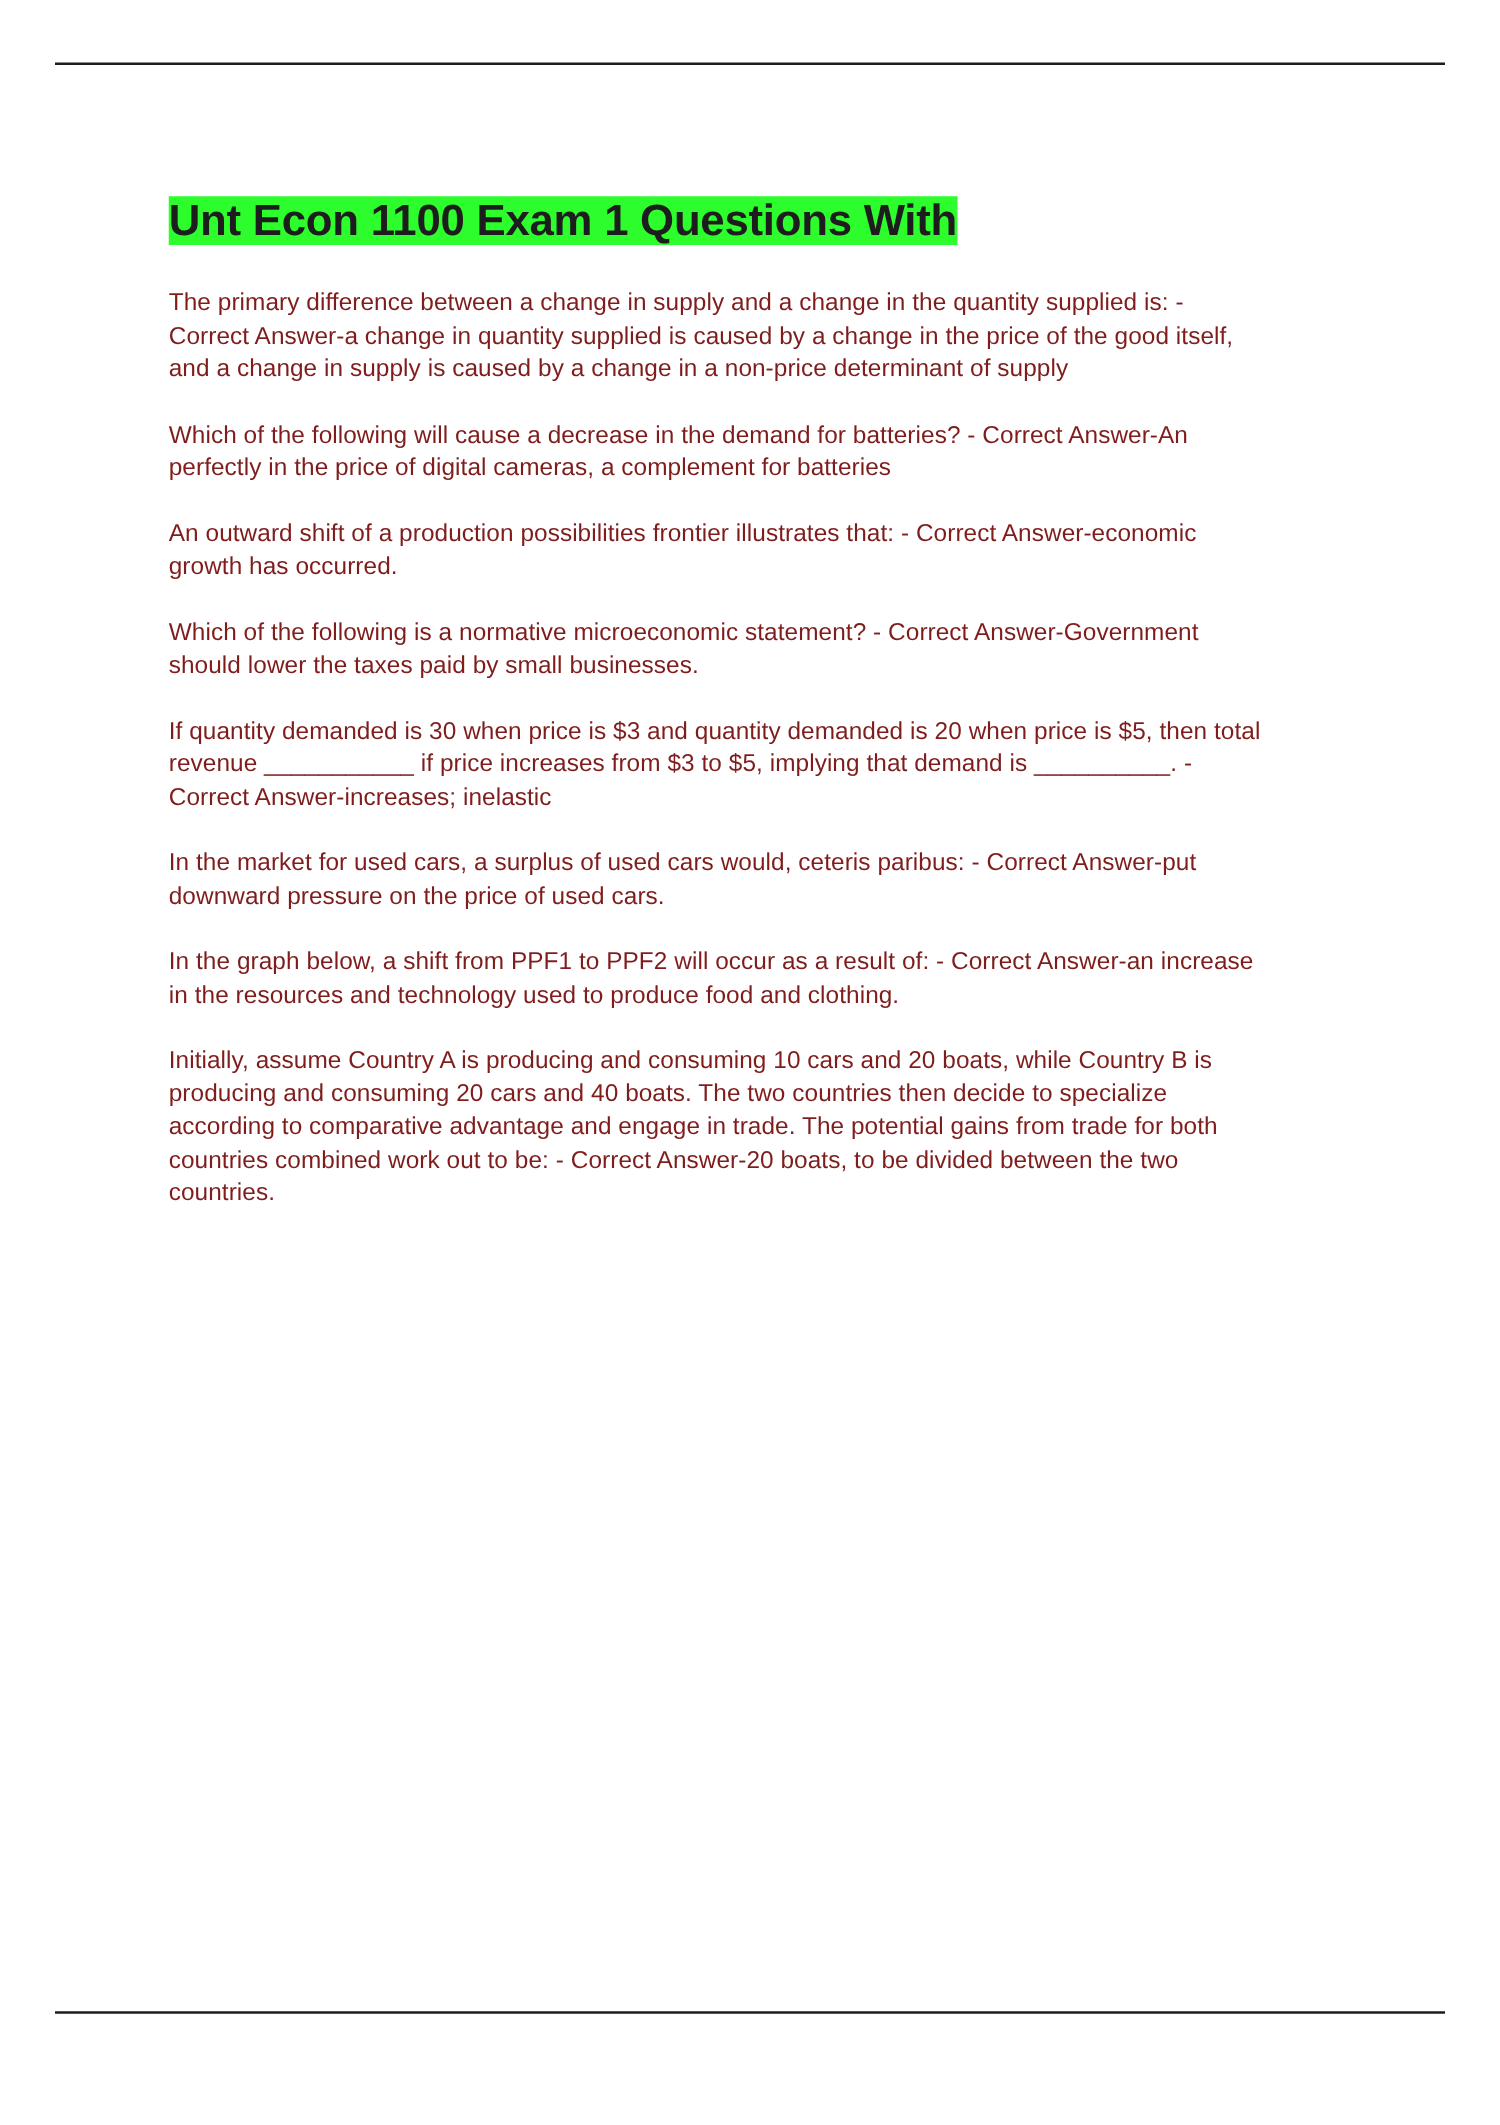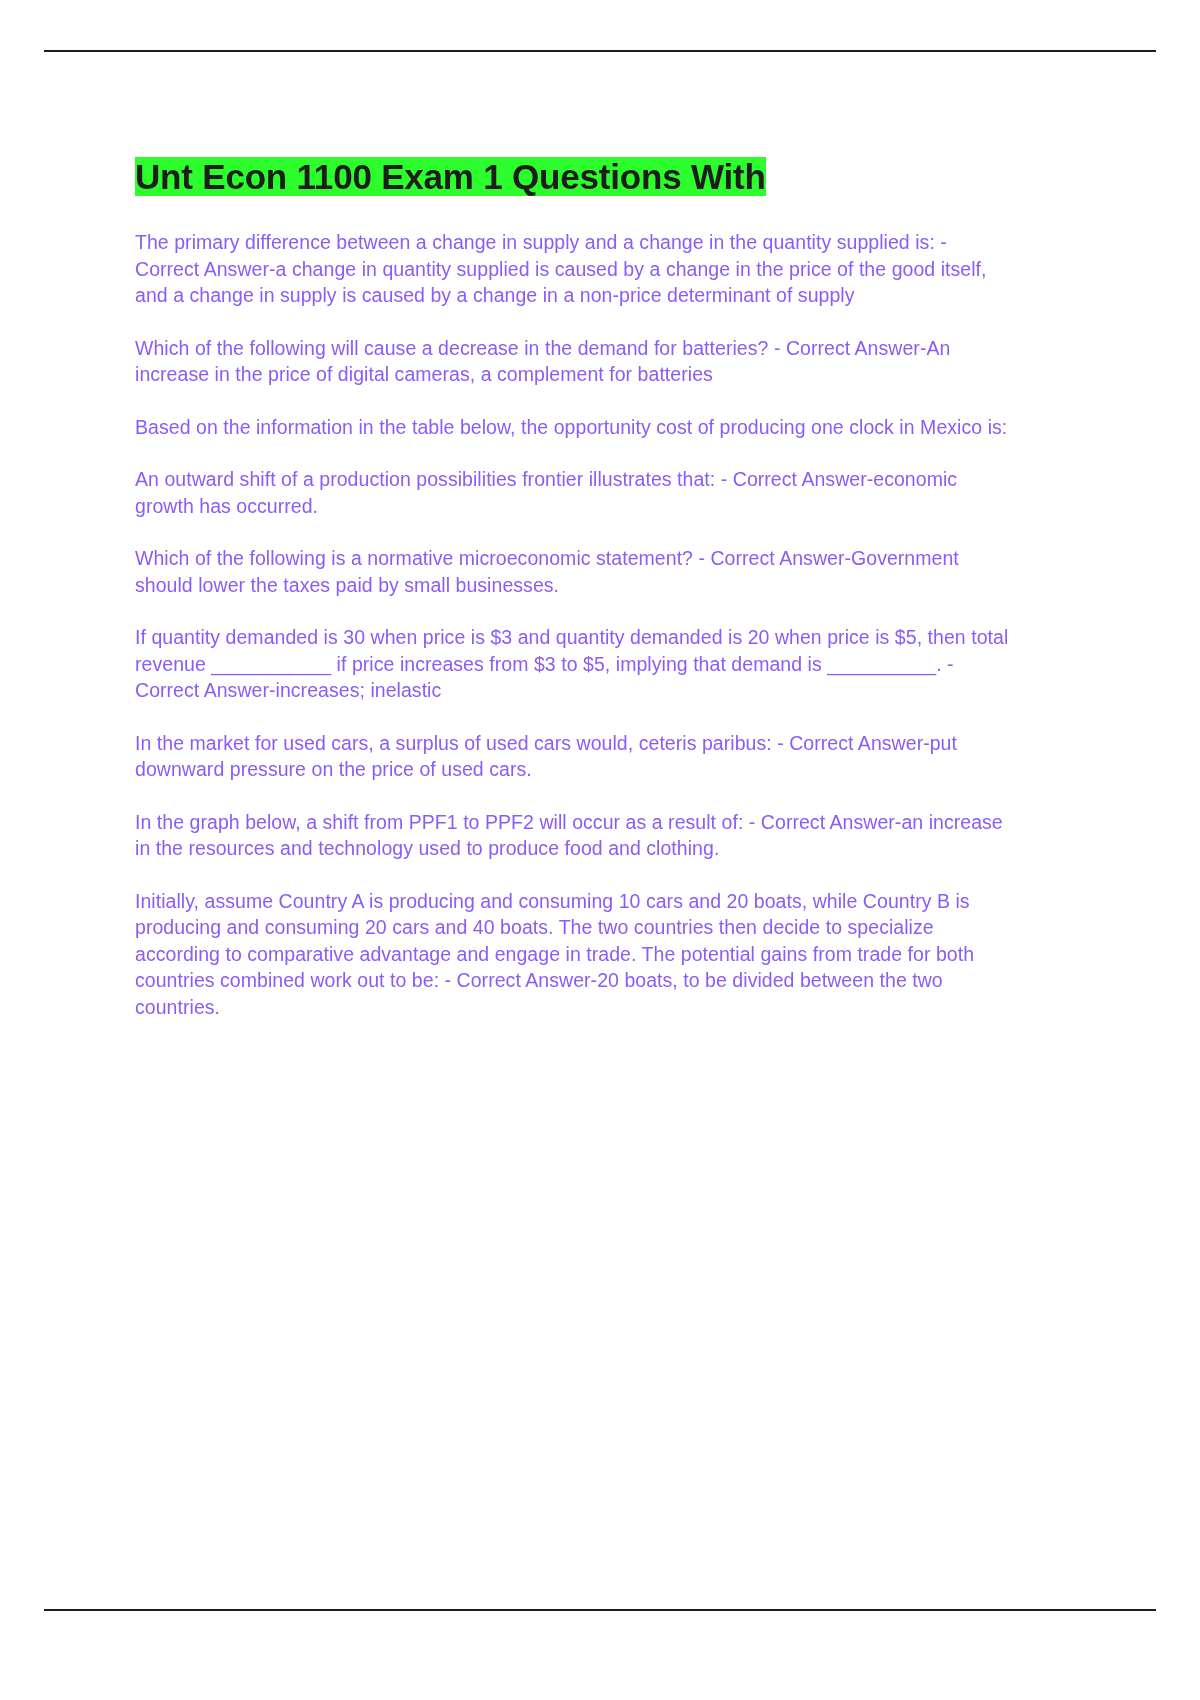--- a/index.html
+++ b/index.html
@@ -53,21 +53,21 @@
     -webkit-box-decoration-break: clone;
   }
 
   .body-block {
     margin-top: 26px;
   }
   .para {
     margin: 0 0 26px 0;
     font-size: 19.5px;
     line-height: 26.5px;
-    color: #8b5cf6;
+    color: #7f1d1d;
     letter-spacing: 0.05px;
   }
   .para.table-block {
     white-space: pre-line;
     line-height: 26.5px;
   }
   .para:last-child {
     margin-bottom: 18px;
   }
 </style>
@@ -77,22 +77,21 @@
 <div class="page">
 
   <div class="rule rule-top"></div>
 
   <div class="content">
 
     <h1 class="doc-title"><span class="hl">Unt Econ 1100 Exam 1 Questions With</span><br></h1>
 
     <div class="body-block">
       <p class="para">The primary difference between a change in supply and a change in the quantity supplied is: - Correct Answer-a change in quantity supplied is caused by a change in the price of the good itself, and a change in supply is caused by a change in a non-price determinant of supply</p>
-      <p class="para">Which of the following will cause a decrease in the demand for batteries? - Correct Answer-An increase in the price of digital cameras, a complement for batteries</p>
-      <p class="para">Based on the information in the table below, the opportunity cost of producing one clock in Mexico is:</p>
+      <p class="para">Which of the following will cause a decrease in the demand for batteries? - Correct Answer-An perfectly in the price of digital cameras, a complement for batteries</p>
       <p class="para">An outward shift of a production possibilities frontier illustrates that: - Correct Answer-economic growth has occurred.</p>
       <p class="para">Which of the following is a normative microeconomic statement? - Correct Answer-Government should lower the taxes paid by small businesses.</p>
       <p class="para">If quantity demanded is 30 when price is $3 and quantity demanded is 20 when price is $5, then total revenue ___________ if price increases from $3 to $5, implying that demand is __________. - Correct Answer-increases; inelastic</p>
       <p class="para">In the market for used cars, a surplus of used cars would, ceteris paribus: - Correct Answer-put downward pressure on the price of used cars.</p>
       <p class="para">In the graph below, a shift from PPF1 to PPF2 will occur as a result of: - Correct Answer-an increase in the resources and technology used to produce food and clothing.</p>
       <p class="para">Initially, assume Country A is producing and consuming 10 cars and 20 boats, while Country B is producing and consuming 20 cars and 40 boats. The two countries then decide to specialize according to comparative advantage and engage in trade. The potential gains from trade for both countries combined work out to be: - Correct Answer-20 boats, to be divided between the two countries.</p>
     </div>
 
   </div>
 

